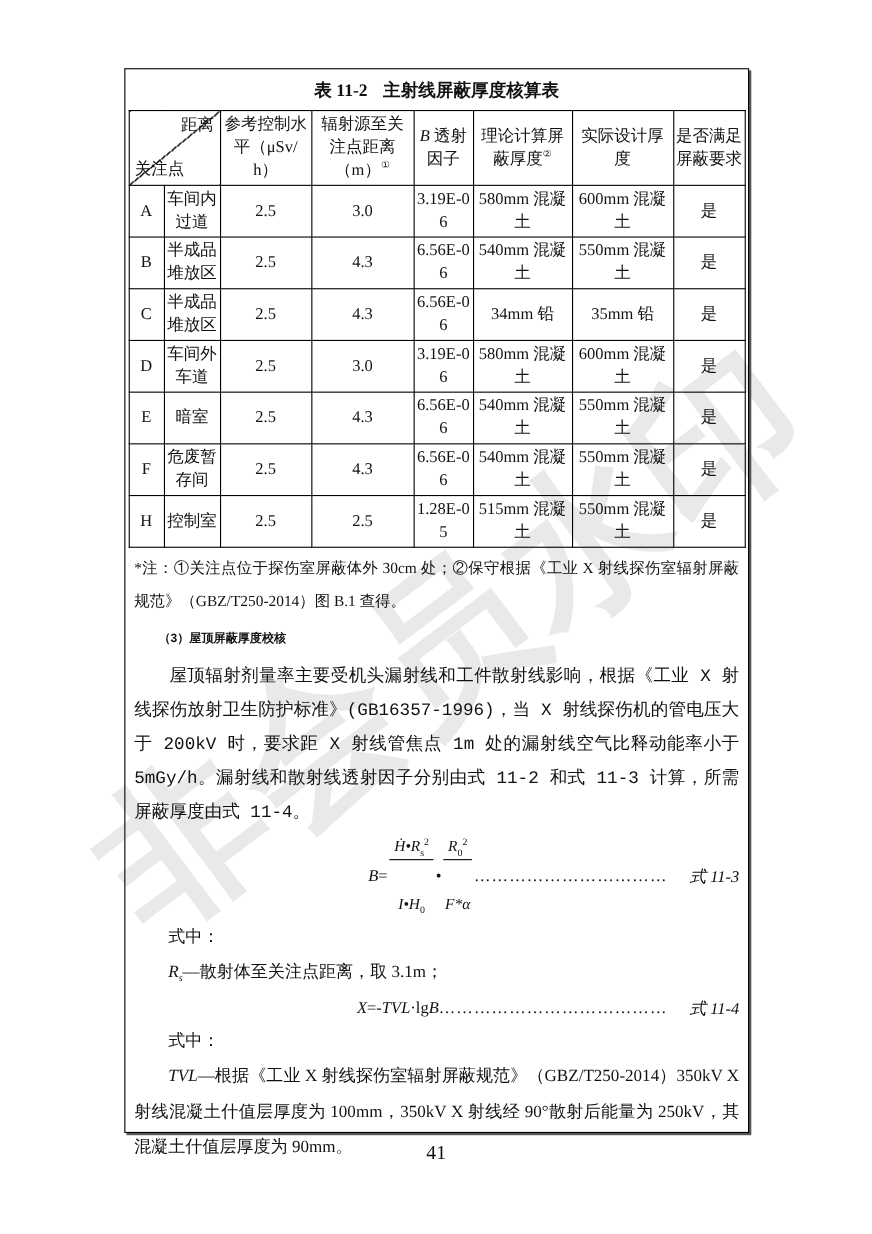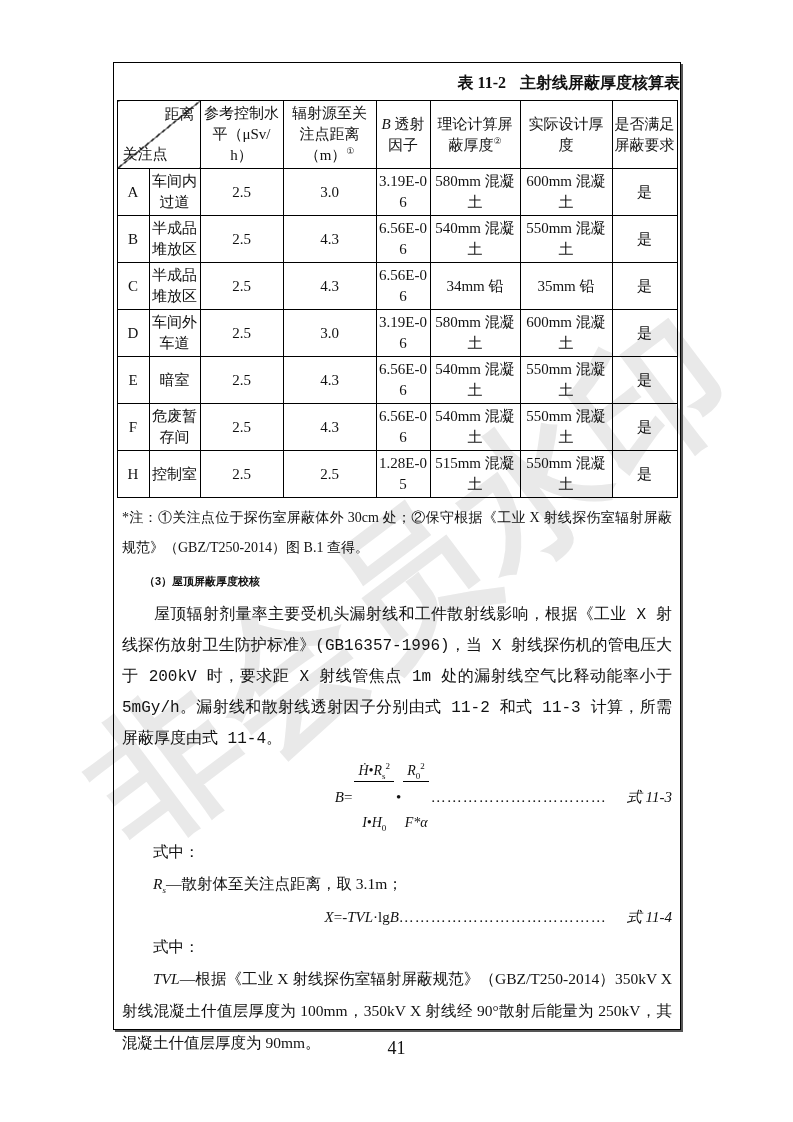--- a/index.html
+++ b/index.html
@@ -5,21 +5,21 @@
   html,body{margin:0;padding:0;background:#fff;}
   .page{position:relative;width:793px;height:1122px;background:#fff;overflow:hidden;
         font-family:"Liberation Serif","DejaVu Serif",serif;color:#111;}
   .watermark{position:absolute;left:0;top:488px;width:793px;height:150px;
         text-align:center;font-size:148px;font-weight:bold;color:#e9e9e9;
         font-family:"Liberation Sans","DejaVu Sans",sans-serif;
         transform:rotate(-37deg);transform-origin:center;white-space:nowrap;
         letter-spacing:4px;z-index:0;user-select:none;}
   .frame{position:absolute;left:113px;top:62px;width:566px;height:966px;
         border:1px solid #000;box-shadow:2px 2px 0 #555;z-index:1;}
-  .table-title{text-align:right;font-weight:bold;font-size:16px;margin-top:9px;line-height:22px;}
+  .table-title{text-align:center;font-weight:bold;font-size:16px;margin-top:9px;line-height:22px;}
   .table-title .gap{display:inline-block;width:14px;}
   table.t{border-collapse:collapse;margin:6px auto 0;table-layout:fixed;width:560px;font-size:15px;}
   table.t td{border:1px solid #000;text-align:center;vertical-align:middle;
         padding:2px 1px;line-height:21px;word-break:break-all;}
   table.t tr.head td{height:52px;padding:2px 2px;}
   td.diag{position:relative;padding:0;
         background-image:linear-gradient(to bottom right,transparent 49.5%,#000 49.5%,#000 50.6%,transparent 50.6%);}
   .diag-tr{position:absolute;top:3px;right:5px;}
   .diag-bl{position:absolute;bottom:3px;left:5px;}
   sup{font-size:9px;line-height:0;}

